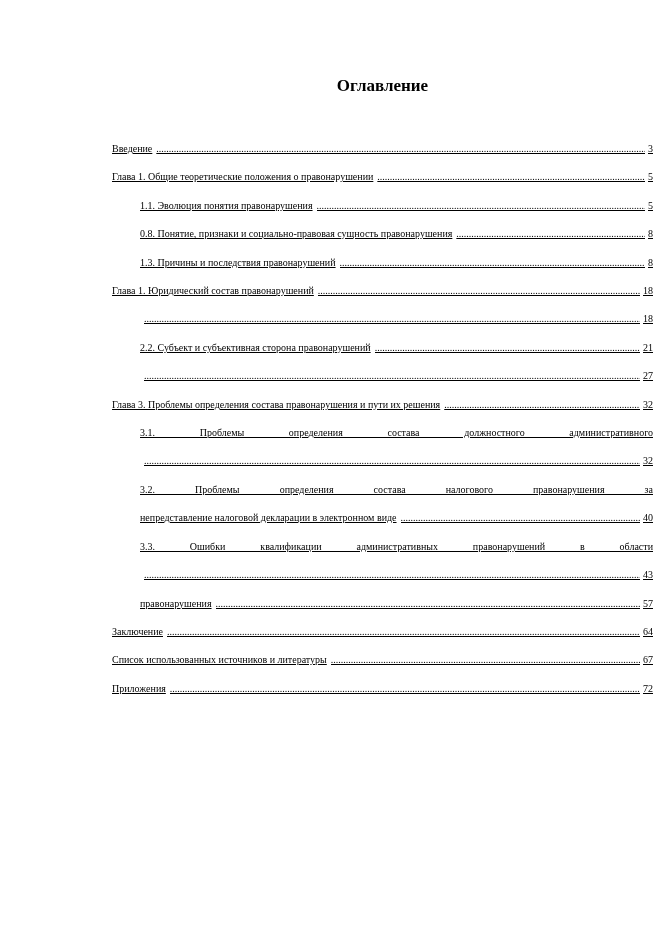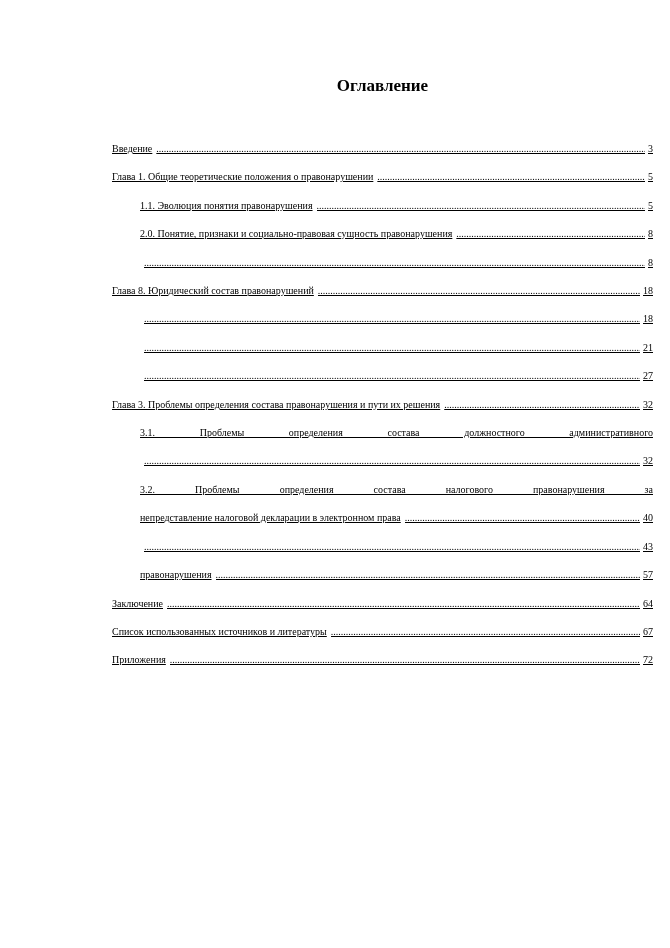--- a/index.html
+++ b/index.html
@@ -86,46 +86,48 @@
         </div>
         <div class="toc-entry lvl1">
           <div class="line last">
             <span class="label">1.1. Эволюция понятия правонарушения</span>
             <span class="leader">............................................................................................................................................................................................................................</span>
             <span class="pagenum">5</span>
           </div>
         </div>
         <div class="toc-entry lvl1">
           <div class="line last">
-            <span class="label">2.0. Понятие, признаки и социально-правовая сущность правонарушения</span>
+            <span class="label">0.8. Понятие, признаки и социально-правовая сущность правонарушения</span>
             <span class="leader">............................................................................................................................................................................................................................</span>
             <span class="pagenum">8</span>
           </div>
         </div>
         <div class="toc-entry lvl1">
           <div class="line last">
+            <span class="label">1.3. Причины и последствия правонарушений</span>
             <span class="leader">............................................................................................................................................................................................................................</span>
             <span class="pagenum">8</span>
           </div>
         </div>
         <div class="toc-entry">
           <div class="line last">
-            <span class="label">Глава 8. Юридический состав правонарушений</span>
+            <span class="label">Глава 1. Юридический состав правонарушений</span>
             <span class="leader">............................................................................................................................................................................................................................</span>
             <span class="pagenum">18</span>
           </div>
         </div>
         <div class="toc-entry lvl1">
           <div class="line last">
             <span class="leader">............................................................................................................................................................................................................................</span>
             <span class="pagenum">18</span>
           </div>
         </div>
         <div class="toc-entry lvl1">
           <div class="line last">
+            <span class="label">2.2. Субъект и субъективная сторона правонарушений</span>
             <span class="leader">............................................................................................................................................................................................................................</span>
             <span class="pagenum">21</span>
           </div>
         </div>
         <div class="toc-entry lvl1">
           <div class="line last">
             <span class="leader">............................................................................................................................................................................................................................</span>
             <span class="pagenum">27</span>
           </div>
         </div>
@@ -139,26 +141,27 @@
         <div class="toc-entry lvl1">
           <div class="line justify">3.1. Проблемы определения состава должностного административного</div>
           <div class="line last">
             <span class="leader">............................................................................................................................................................................................................................</span>
             <span class="pagenum">32</span>
           </div>
         </div>
         <div class="toc-entry lvl1">
           <div class="line justify">3.2. Проблемы определения состава налогового правонарушения за</div>
           <div class="line last">
-            <span class="label">непредставление налоговой декларации в электронном права</span>
+            <span class="label">непредставление налоговой декларации в электронном виде</span>
             <span class="leader">............................................................................................................................................................................................................................</span>
             <span class="pagenum">40</span>
           </div>
         </div>
         <div class="toc-entry lvl1">
+          <div class="line justify">3.3. Ошибки квалификации административных правонарушений в области</div>
           <div class="line last">
             <span class="leader">............................................................................................................................................................................................................................</span>
             <span class="pagenum">43</span>
           </div>
         </div>
         <div class="toc-entry lvl1">
           <div class="line last">
             <span class="label">правонарушения</span>
             <span class="leader">............................................................................................................................................................................................................................</span>
             <span class="pagenum">57</span>

